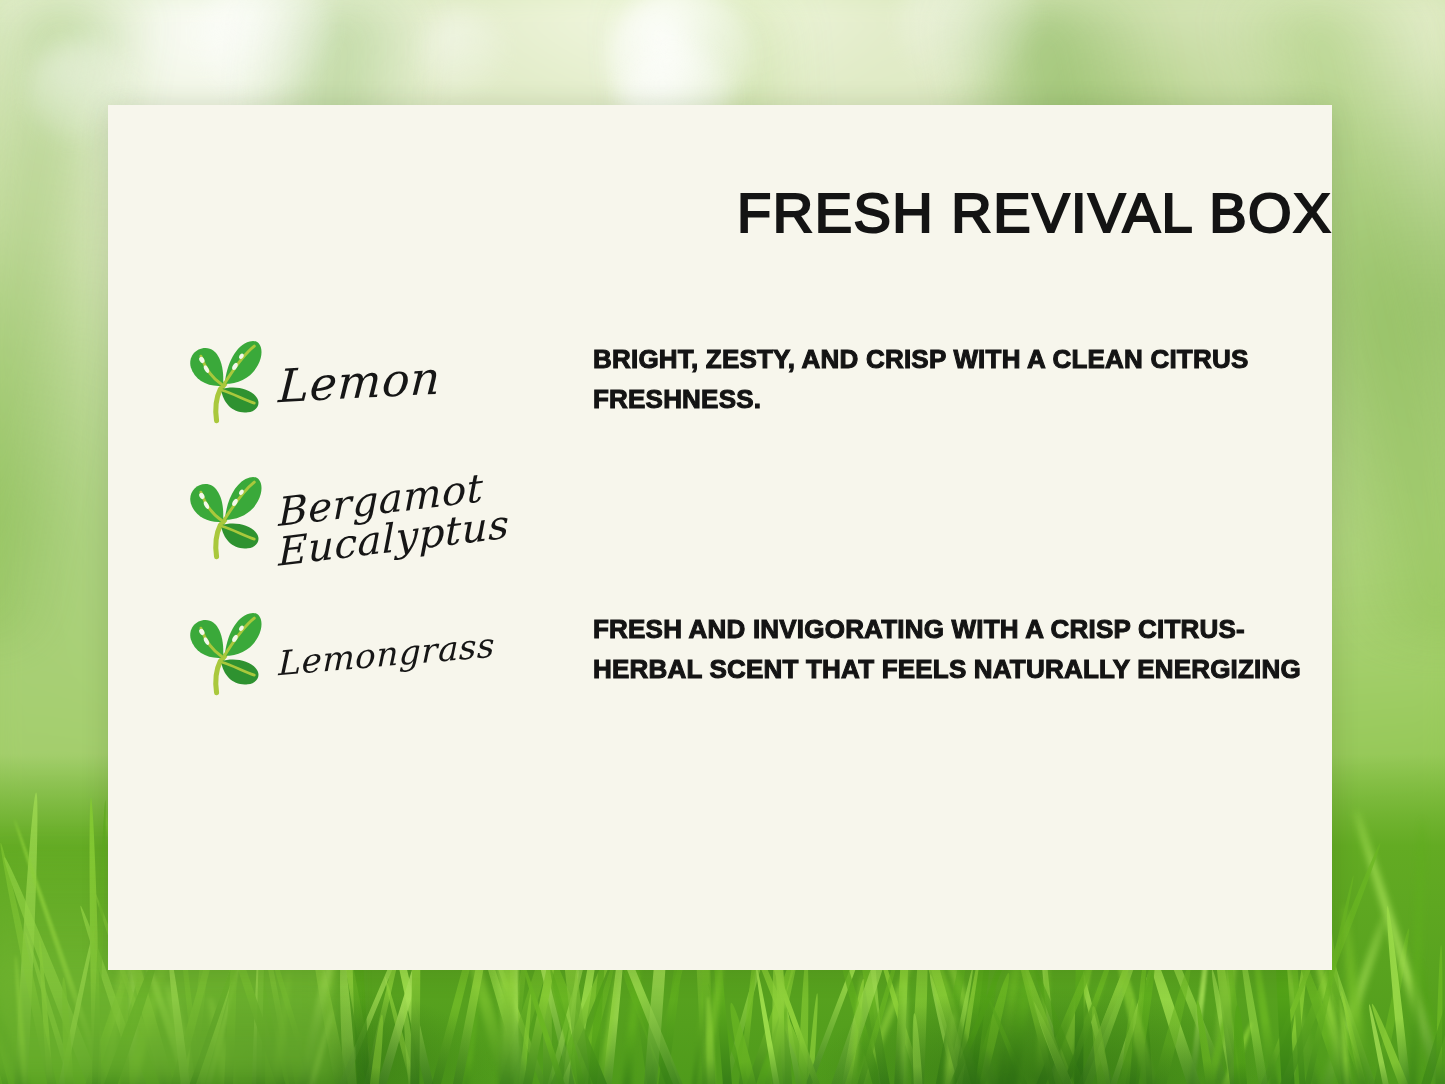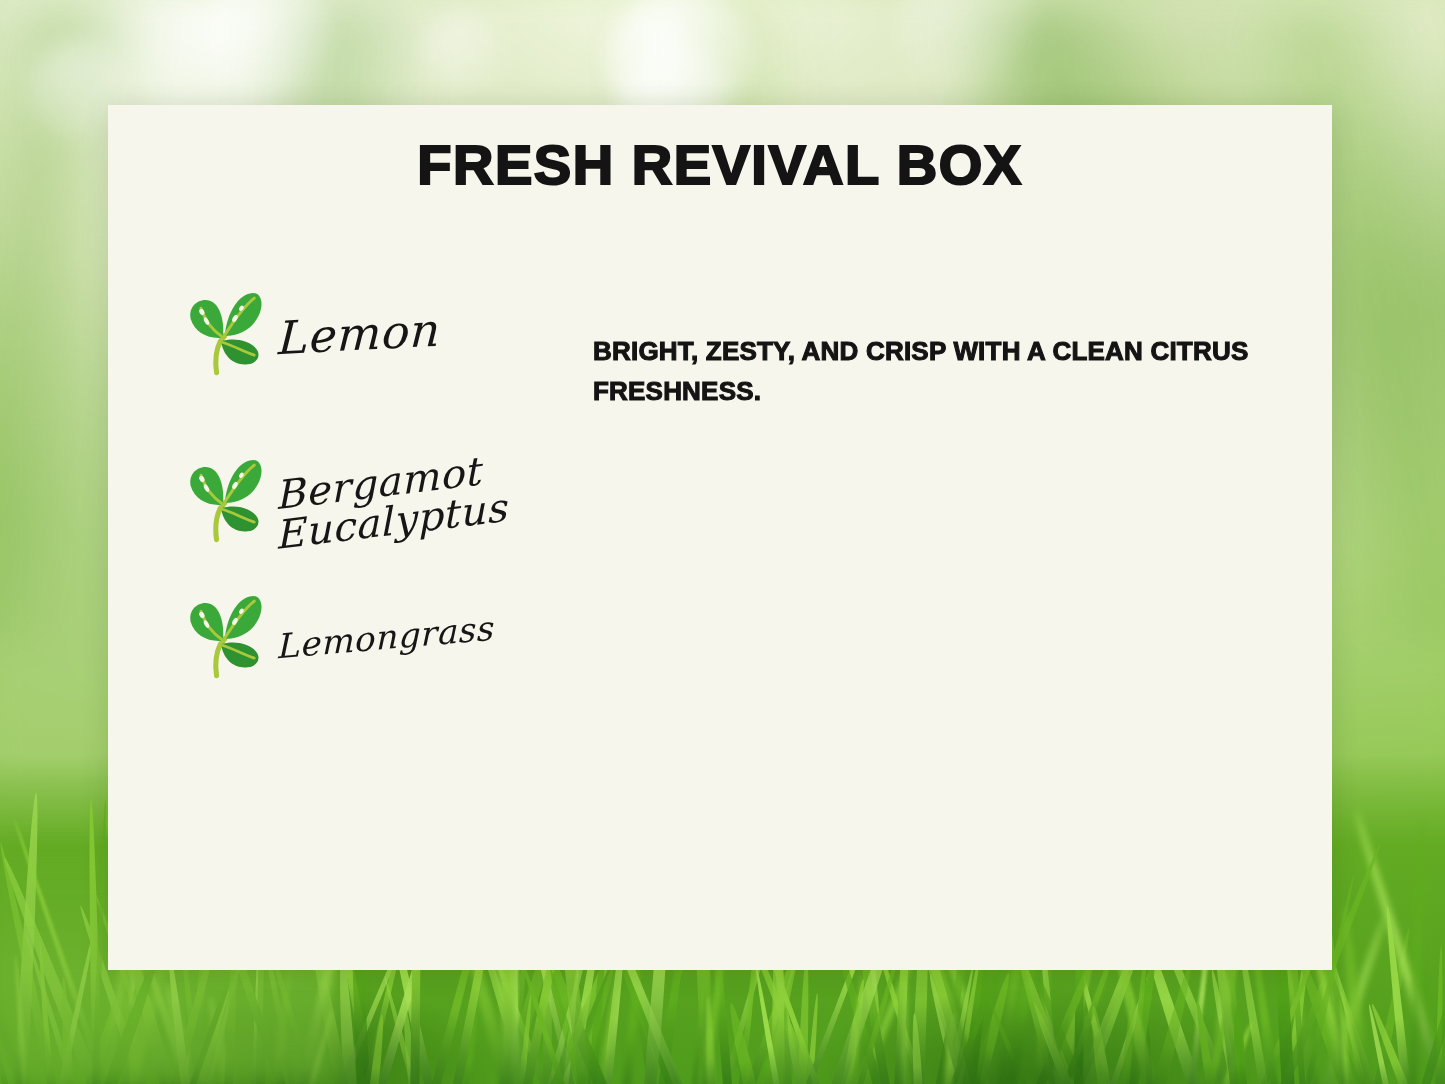--- a/index.html
+++ b/index.html
@@ -105,24 +105,24 @@
     position: absolute;
     left: 108px;
     top: 105px;
     width: 1224px;
     height: 865px;
     background: #f7f6ec;
     box-shadow: 0 2px 26px rgba(40,70,20,.16);
   }
 
   #card-title {
-    margin-top: 32px;
-    text-align: center;
+    margin-top: 80px;
+    text-align: right;
     font-family: "Liberation Sans", sans-serif;
-    font-weight: 700;
+    font-weight: 400;
     font-size: 56px;
     letter-spacing: 1.5px;
     color: #141414;
     -webkit-text-stroke: 2.2px #141414;
     line-height: 1;
   }
 
   
   #scent-list {
     margin-top: 95px;
@@ -167,21 +167,20 @@
   .scent-name.sz-lemon       { font-size: 46px; }
   .scent-name.sz-berg        { font-size: 40px; }
   .scent-name.sz-lemongrass  { font-size: 34px; }
 
   .scent-name.sz-berg   { transform: skewX(-7deg) rotate(-7deg); }
   .scent-name.sz-lemongrass { transform: skewX(-6deg) rotate(-5deg); }
 
   .desc-cell {
     flex: 1 1 auto;
     padding-top: 4px;
-    margin-top: 40px;
   }
   .scent-desc {
     font-family: "Liberation Sans", sans-serif;
     font-weight: 700;
     font-size: 26px;
     line-height: 1.52;
     letter-spacing: .2px;
     color: #141414;
     -webkit-text-stroke: 1.05px #141414;
     text-transform: uppercase;
@@ -492,16 +491,19 @@
           <ellipse cx="70" cy="22" rx="2.2" ry="3.2" fill="#f4f8ea" transform="rotate(30 70 22)"></ellipse>
           <path d="M48 58 C60 54 78 56 86 66 C92 73 87 82 77 83 C62 85 50 74 48 58 Z" fill="#2e9230"></path>
           <path d="M49 59 C60 62 72 69 84 73" stroke="#a9c83c" stroke-width="3" fill="none" stroke-linecap="round"></path>
         </svg>
       </div>
       <div class="name-cell">
         <div class="scent-name sz-lemongrass">
           <span class="nm-line">Lemongrass</span>
         </div>
       </div>
+      <div class="desc-cell">
+        <p class="scent-desc">FRESH AND INVIGORATING WITH A CRISP CITRUS-HERBAL SCENT THAT FEELS NATURALLY ENERGIZING</p>
+      </div>
     </div>
 
   </div>
 </div>
 
 </body></html>

